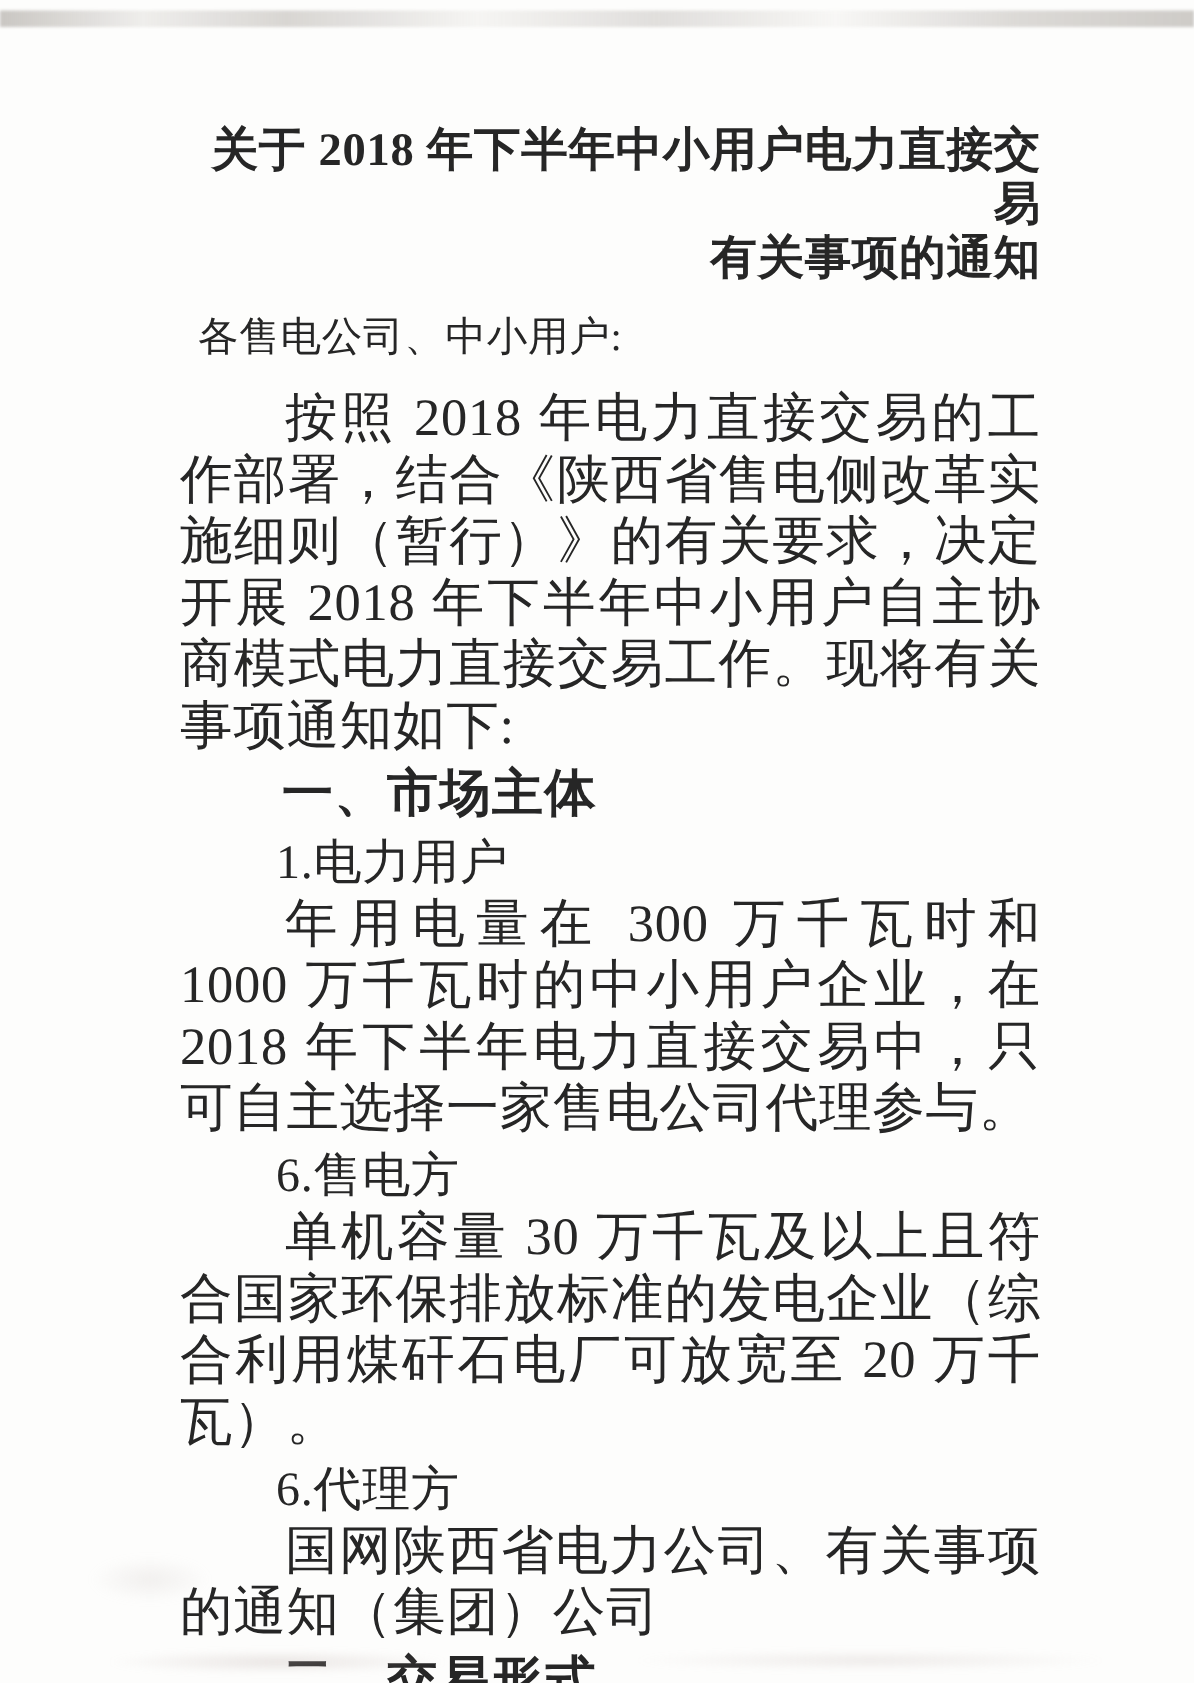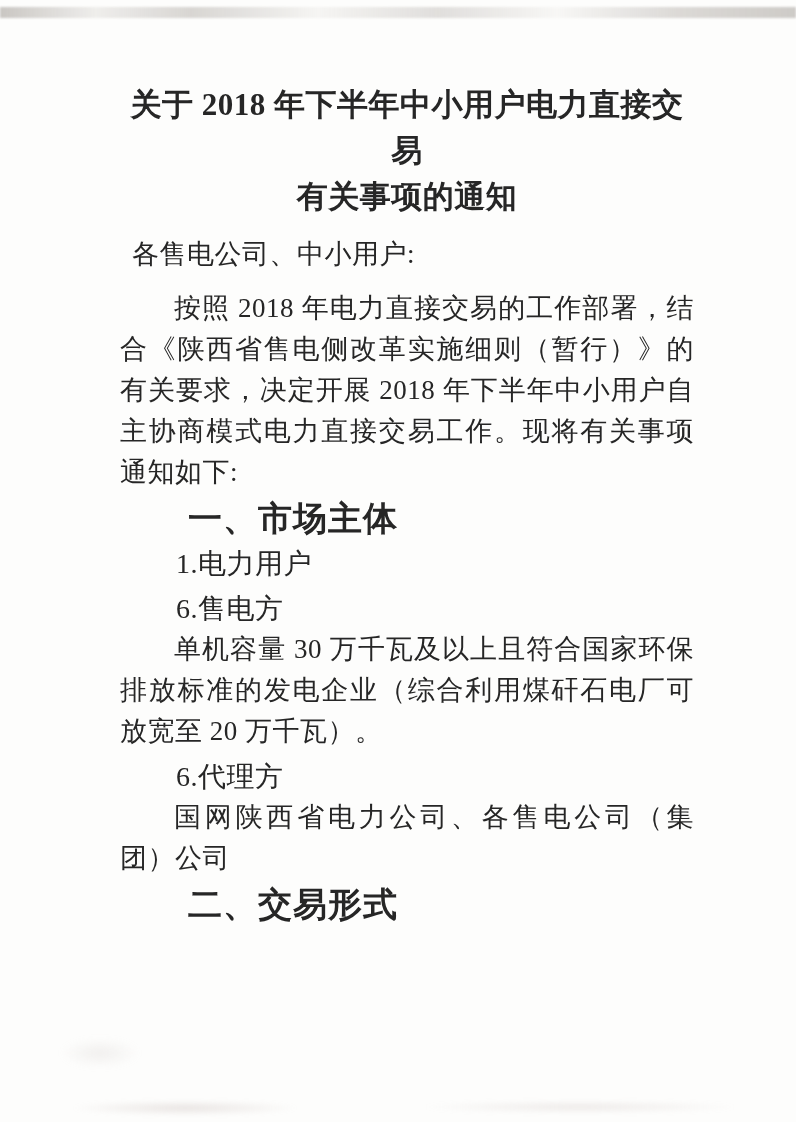--- a/index.html
+++ b/index.html
@@ -63,55 +63,55 @@
     filter: blur(3px);
   }
   .content {
     position: absolute;
     top: 82px;
     left: 120px;
     width: 574px;
   }
   .doc-title {
     margin: 0 0 10px 0;
-    text-align: center;
+    text-align: right;
     font-size: 31px;
     font-weight: bold;
-    line-height: 46px;
+    line-height: 36px;
     letter-spacing: 0.5px;
   }
   .doc-title .title-line {
     display: block;
   }
   .salutation {
     margin: 12px;
     font-size: 27px;
     line-height: 44px;
     letter-spacing: 0.5px;
   }
   .para {
     margin: 0;
-    font-size: 27px;
+    font-size: 35px;
     line-height: 41px;
     text-align: justify;
     text-indent: 2em;
     letter-spacing: 0.5px;
   }
   .heading {
     margin: 5px 0 0 0;
     font-size: 34px;
     line-height: 41px;
     text-indent: 2em;
     font-weight: bold;
     font-family: "Liberation Sans", "DejaVu Sans", sans-serif;
     letter-spacing: 1px;
   }
   .subheading {
     margin: 4px 0 0 0;
-    font-size: 28px;
+    font-size: 32px;
     line-height: 41px;
     text-indent: 2em;
     letter-spacing: 0.5px;
   }
 </style>
 </head>
 <body>
 
 <div class="page">
 
@@ -124,27 +124,28 @@
       <span class="title-line">有关事项的通知</span>
     </h1>
 
     <p class="salutation">各售电公司、中小用户:</p>
 
     <p class="para">按照 2018 年电力直接交易的工作部署，结合《陕西省售电侧改革实施细则（暂行）》的有关要求，决定开展 2018 年下半年中小用户自主协商模式电力直接交易工作。现将有关事项通知如下:</p>
 
     <p class="heading">一、市场主体</p>
 
     <p class="subheading">1.电力用户</p>
+    <p class="para">年用电量在 300 万千瓦时和 1000 万千瓦时的中小用户企业，在 2018 年下半年电力直接交易中，只可自主选择一家售电公司代理参与。</p>
 
     <p class="subheading">6.售电方</p>
     <p class="para">单机容量 30 万千瓦及以上且符合国家环保排放标准的发电企业（综合利用煤矸石电厂可放宽至 20 万千瓦）。</p>
 
     <p class="subheading">6.代理方</p>
 
-    <p class="para">国网陕西省电力公司、各售电公司（集团）公司</p>
+    <p class="para">国网陕西省电力公司、有关事项的通知（集团）公司</p>
 
     <p class="heading">二、交易形式</p>
 
   </div>
 
   <div class="scan-smudge-a"></div>
   <div class="scan-smudge-b"></div>
   <div class="scan-smudge-c"></div>
 
 </div>

